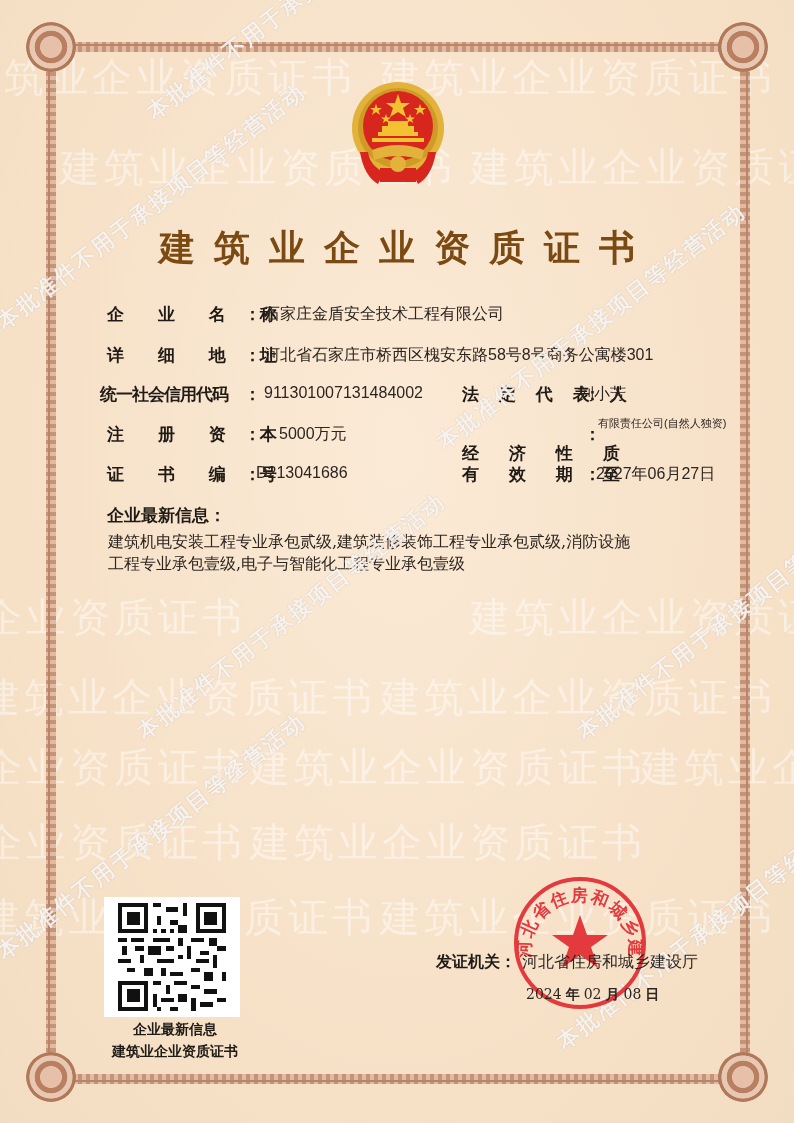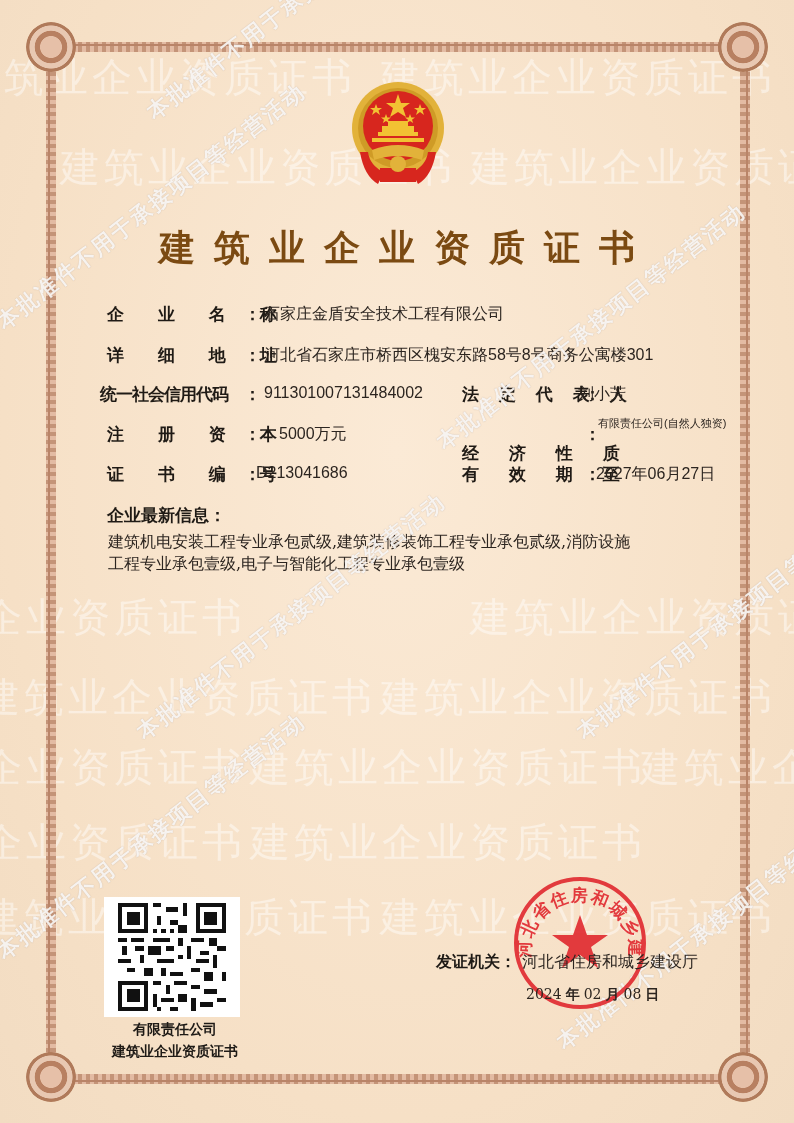--- a/index.html
+++ b/index.html
@@ -198,21 +198,21 @@
         <rect x="10" y="22" width="3" height="1"></rect>
       <rect x="14" y="21" width="2" height="2"></rect>
         <rect x="17" y="22" width="1" height="3"></rect>
         <rect x="19" y="23" width="3" height="1"></rect>
       <rect x="23" y="22" width="2" height="1"></rect>
         <rect x="12" y="24" width="2" height="1"></rect>
         <rect x="9" y="24" width="1" height="1"></rect>
     </g>
   </svg>
 </div>
-<div class="qrcap" style="top:1021px">有限责任公司</div>
+<div class="qrcap" style="top:1021px">企业最新信息</div>
 <div class="qrcap" style="top:1043px">建筑业企业资质证书</div>
 
 <svg class="seal" viewBox="0 0 140 140">
   <circle cx="70" cy="70" r="64" fill="none" stroke="#e0232a" stroke-width="4"></circle>
   <polygon points="70,42 77,62 98,62 81,74 88,95 70,82 52,95 59,74 42,62 63,62" fill="#e0232a"></polygon>
   <defs>
       <path id="sealArc" d="M 22 92 A 50 50 0 1 1 118 92"></path>
     </defs>
   <text font-family="DejaVu Sans, sans-serif" font-size="17" fill="#e0232a" font-weight="bold" letter-spacing="2">
     <textPath href="#sealArc" startOffset="4%">河北省住房和城乡建设厅</textPath>

